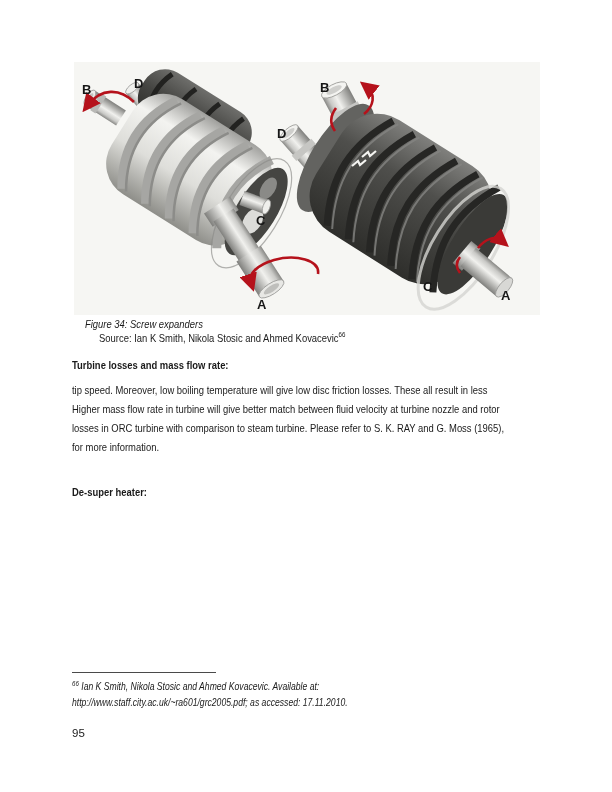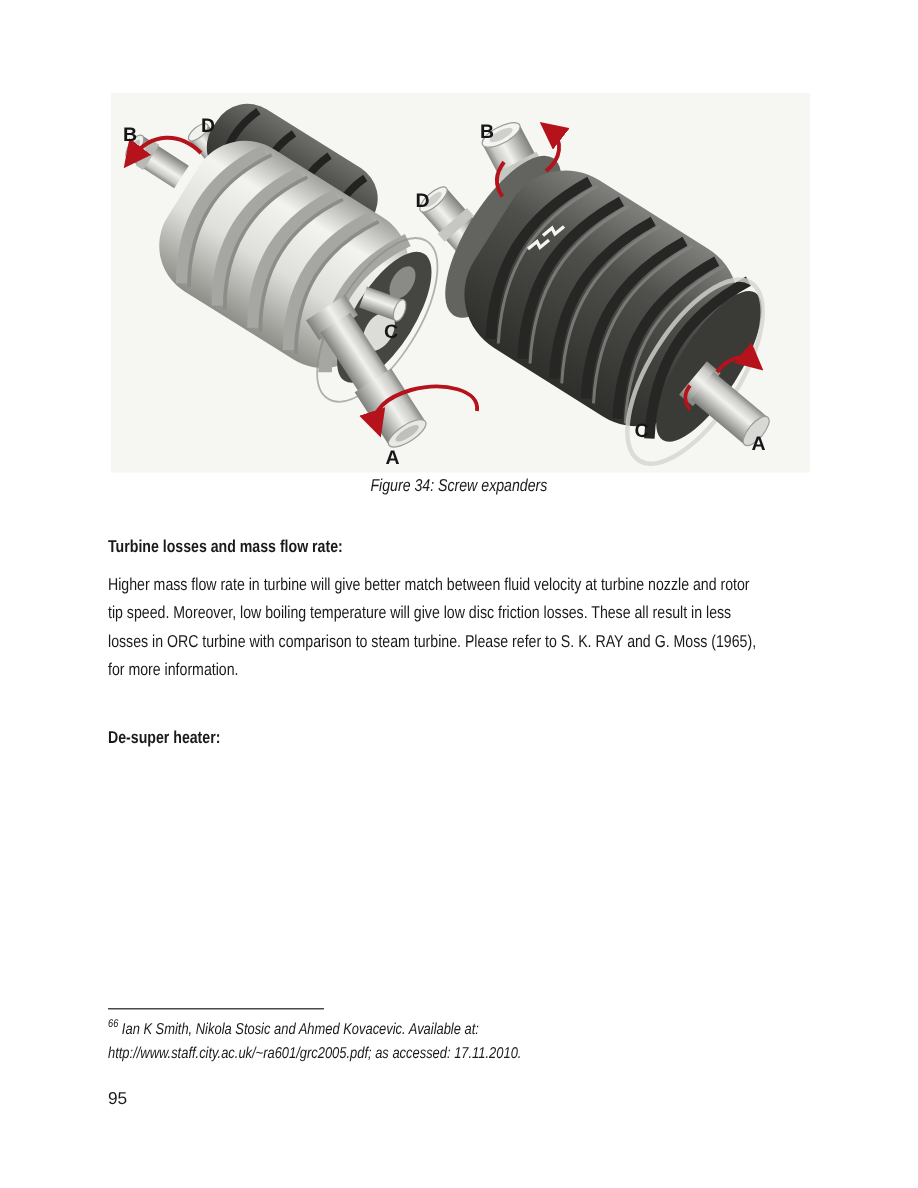--- a/index.html
+++ b/index.html
@@ -6,21 +6,21 @@
   .page{
     position:relative;width:612px;height:792px;background:#ffffff;overflow:hidden;
     font-family:"Liberation Sans",sans-serif;color:#1a1a1a;
   }
   
   .figure{position:absolute;left:74px;top:62px;width:466px;height:253px;background:#f6f6f3;}
   .figure svg{display:block;}
   
   .sq{display:inline-block;transform:scaleX(.82);transform-origin:0 50%;white-space:nowrap;}
   .sqc{display:inline-block;transform:scaleX(.82);transform-origin:50% 50%;white-space:nowrap;}
-  .caption{position:absolute;left:72px;top:317px;width:468px;text-align:center;font-size:11.5px;line-height:14px;}
+  .caption{position:absolute;left:72px;top:317px;width:468px;text-align:left;font-size:11.5px;line-height:14px;}
   .caption .it{font-style:italic;}
   sup{font-size:7.5px;vertical-align:super;line-height:0;}
   .heading{position:absolute;left:72px;width:468px;font-size:11.5px;font-weight:bold;line-height:14px;}
   .para{position:absolute;left:72px;width:520px;font-size:11.5px;}
   .para .ln{height:19px;line-height:19px;}
   .fn-rule{position:absolute;left:72px;top:672px;width:144px;border-top:1px solid #4a4a4a;}
   .fn{position:absolute;left:72px;top:678px;width:520px;font-size:10.5px;font-style:italic;}
   .fn .ln{height:16px;line-height:16px;}
   .pagenum{position:absolute;left:72px;top:727px;width:468px;font-size:11.5px;}
   text{font-family:"Liberation Sans",sans-serif;}
@@ -173,28 +173,29 @@
         <text x="246" y="30" font-size="13" font-weight="bold" fill="#161616">B</text>
         <text x="203" y="76" font-size="13" font-weight="bold" fill="#161616">D</text>
         <text x="349" y="229" font-size="13" font-weight="bold" fill="#161616">C</text>
         <text x="427" y="238" font-size="13" font-weight="bold" fill="#161616">A</text>
       </g>
     </svg>
   </div>
 
   <div class="caption">
     <div><span class="sqc it">Figure 34: Screw expanders</span></div>
+    <div><span class="sqc"><span>Source: Ian K Smith, Nikola Stosic and Ahmed Kovacevic</span><sup>66</sup></span></div>
   </div>
 
   <div class="heading" style="top:358px">
     <span class="sq">Turbine losses and mass flow rate:</span>
   </div>
   <div class="para" style="top:381px">
+    <div class="ln"><span class="sq">tip speed. Moreover, low boiling temperature will give low disc friction losses. These all result in less</span></div>
     <div class="ln"><span class="sq">Higher mass flow rate in turbine will give better match between fluid velocity at turbine nozzle and rotor</span></div>
-    <div class="ln"><span class="sq">tip speed. Moreover, low boiling temperature will give low disc friction losses. These all result in less</span></div>
     <div class="ln"><span class="sq">losses in ORC turbine with comparison to steam turbine. Please refer to S. K. RAY and G. Moss (1965),</span></div>
     <div class="ln"><span class="sq">for more information.</span></div>
   </div>
 
   <div class="heading" style="top:485px">
     <span class="sq">De-super heater:</span>
   </div>
 
   <div class="fn-rule"></div>
   <div class="fn">

